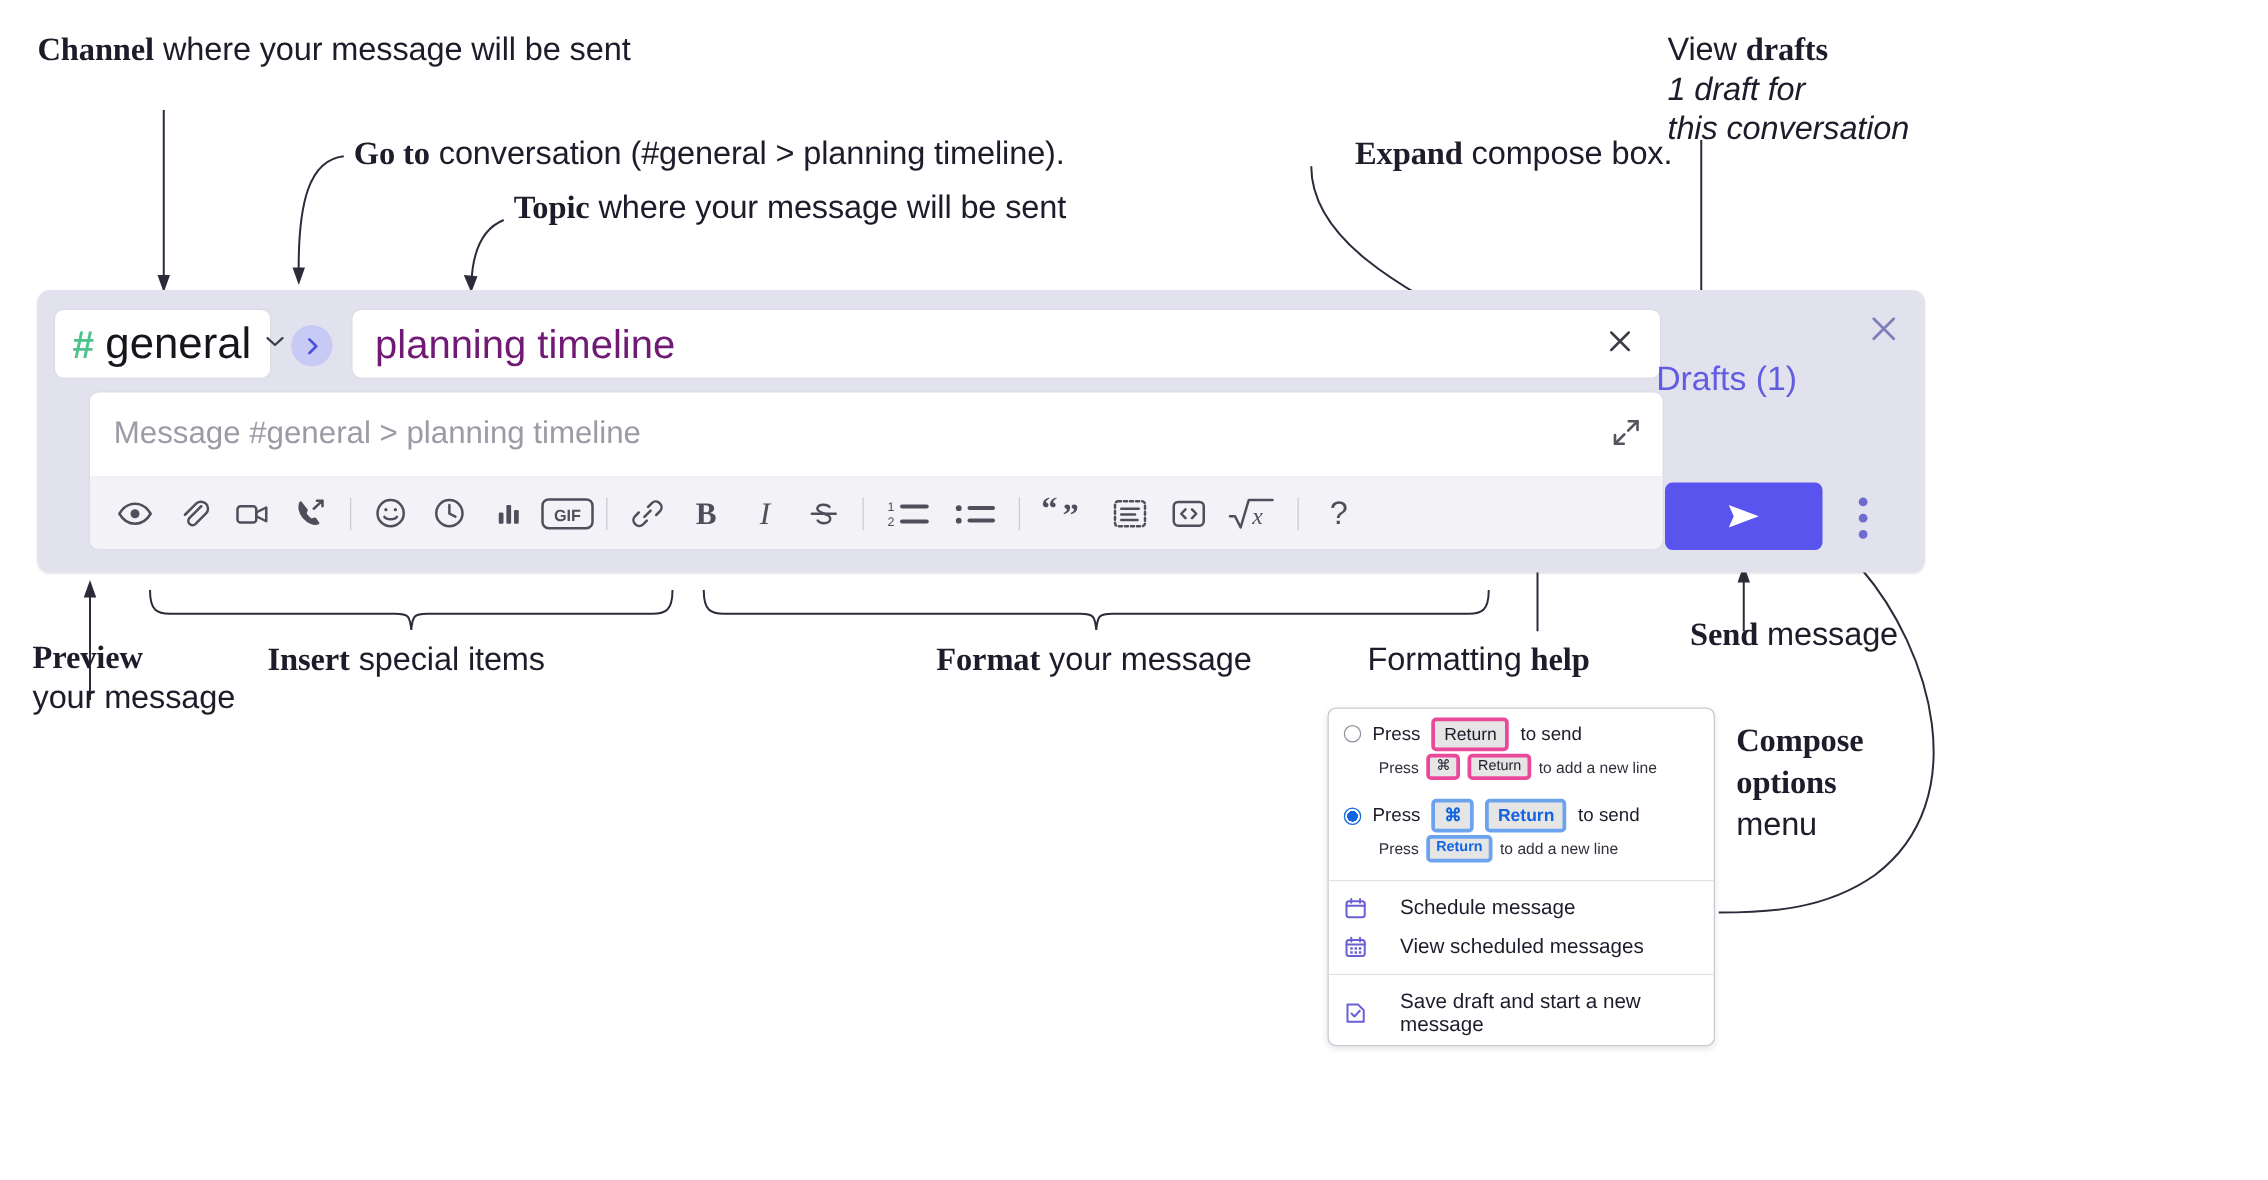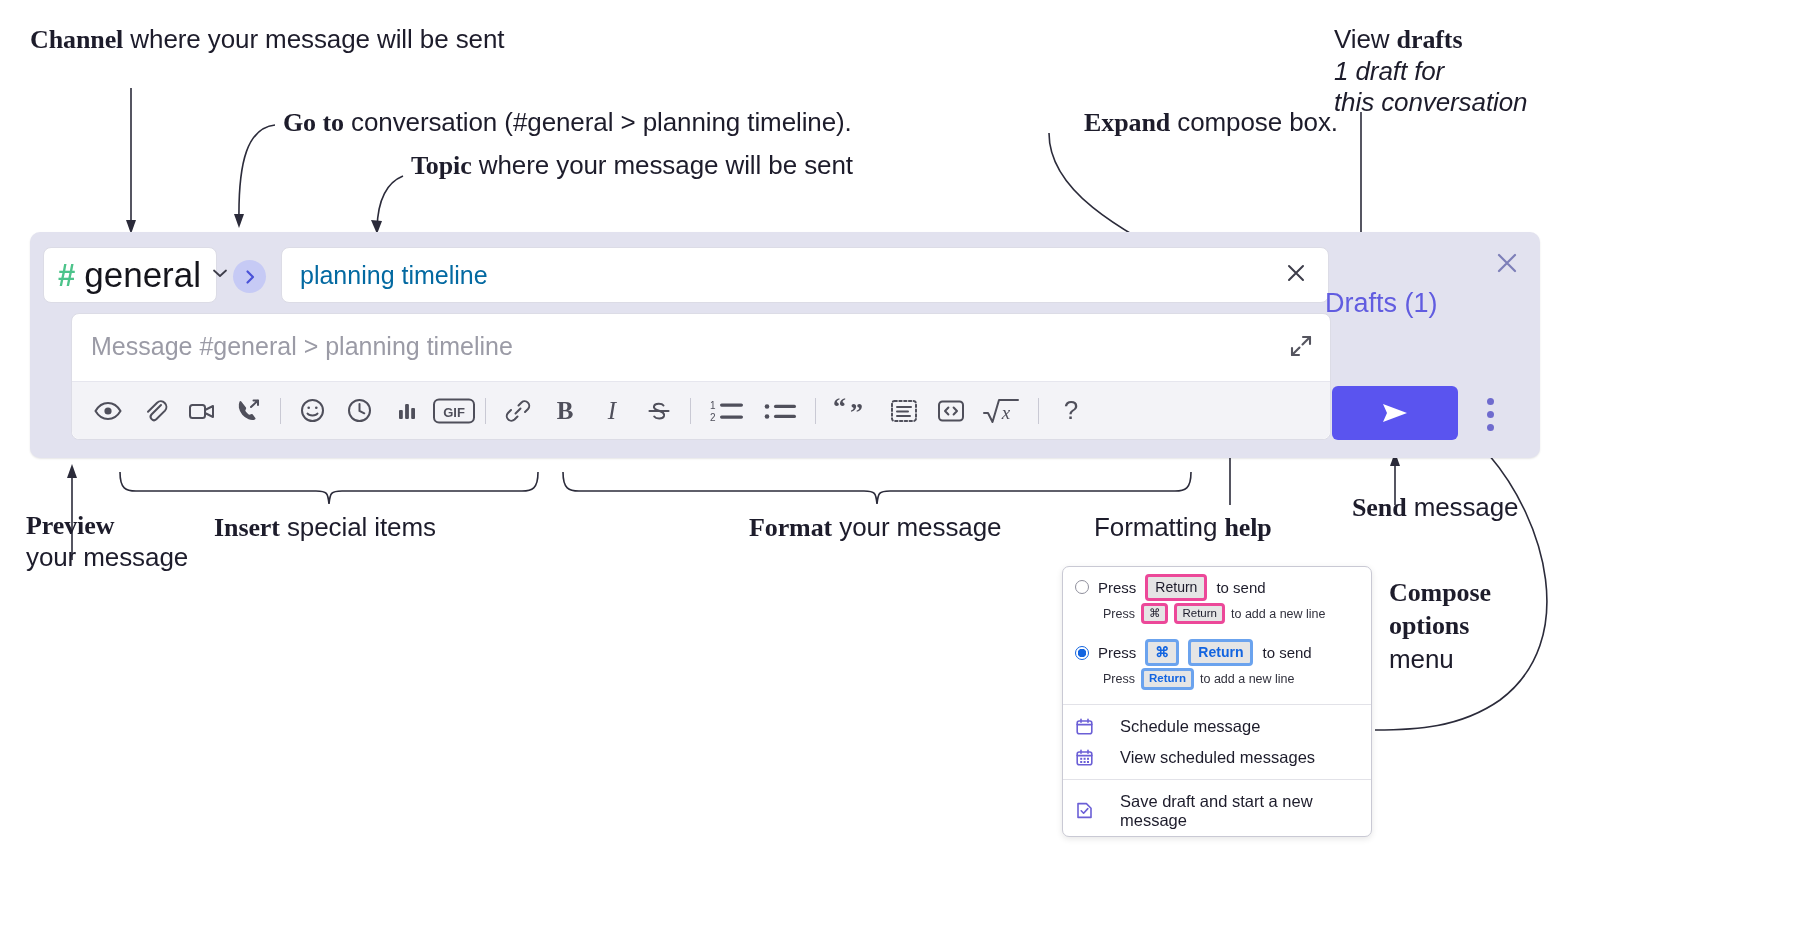--- a/index.html
+++ b/index.html
@@ -38,21 +38,21 @@
   
   #goto-btn{
     position:absolute;left:203px;top:28px;width:33px;height:33px;border-radius:50%;
     background:#c6caf5;display:flex;align-items:center;justify-content:center;cursor:pointer;
   }
   
   #topic-field{
     left:251px;top:15px;width:1048px;height:56px;
     display:flex;align-items:center;padding:0 18px;box-sizing:border-box;
   }
-  #topic-value{font-size:25px;color:#0369a1;flex:1;}
+  #topic-value{font-size:32px;color:#701a75;flex:1;}
   
   #message-box{
     left:41px;top:81px;width:1258px;height:125px;overflow:hidden;
   }
   #message-placeholder{
     position:absolute;left:19px;top:18px;font-size:25px;color:#9b9ba6;
   }
   #expand-btn{position:absolute;right:14px;top:17px;cursor:pointer;}
   
   #format-toolbar{

